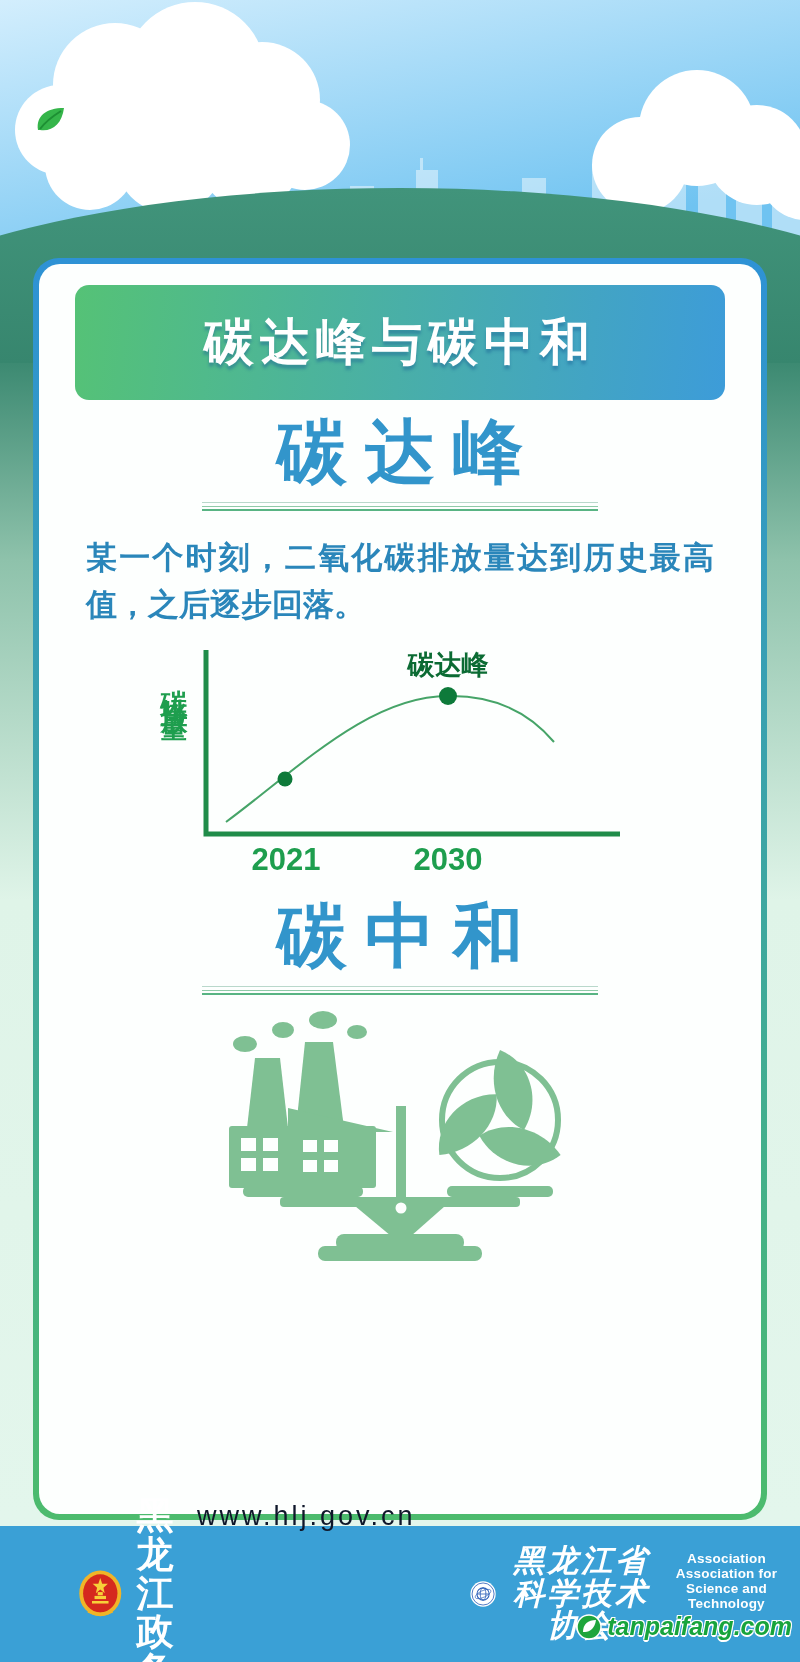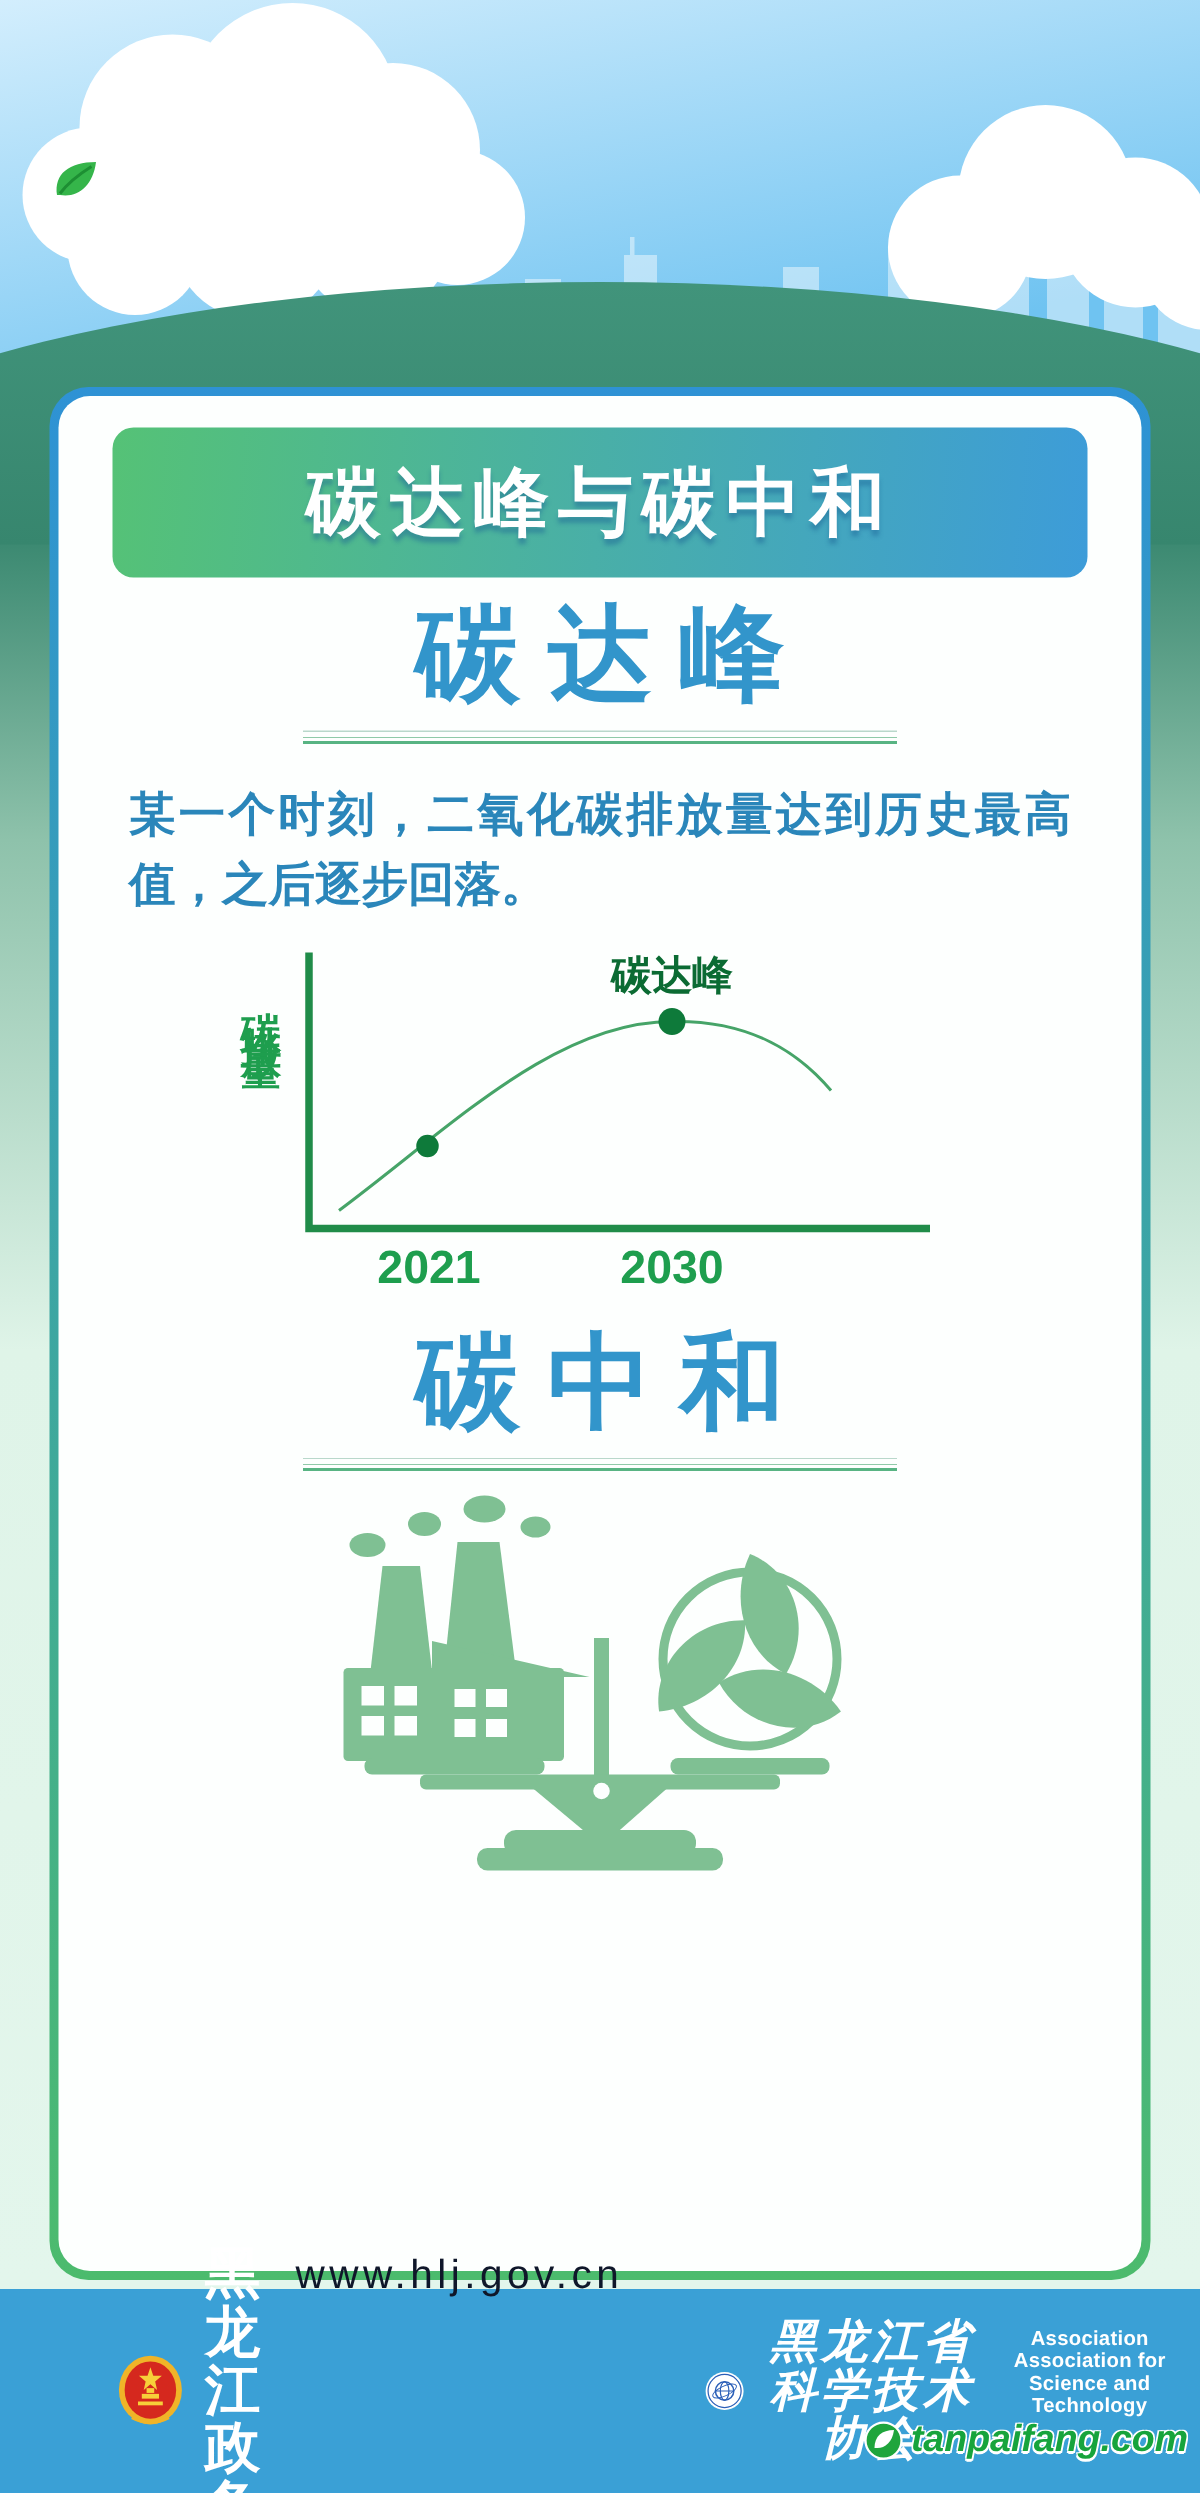--- a/index.html
+++ b/index.html
@@ -17,21 +17,21 @@
   
   .logo{position:absolute;top:50px;left:30px;font-size:58px;font-weight:800;
     color:#4fa57d;letter-spacing:2px;text-shadow:0 2px 0 rgba(255,255,255,.6);}
   .logo-leaf{position:absolute;top:104px;left:34px;}
 
   
   .card{position:absolute;left:33px;top:258px;width:734px;height:1262px;
     background:linear-gradient(180deg,#2e92d5,#4cbb6d);border-radius:26px;padding:0;box-sizing:border-box;}
   .card-inner{position:absolute;inset:6px;background:#fdfffe;border-radius:21px;overflow:hidden;}
 
-  .banner{width:650px;height:100px;margin:21px auto 0;border-radius:14px;
+  .banner{width:650px;height:115px;margin:21px auto 0;border-radius:14px;
     background:linear-gradient(96deg,#55c276,#3d9cd9);
     display:flex;align-items:center;justify-content:center;
     color:#fff;font-size:50px;font-weight:800;letter-spacing:6px;
     text-shadow:0 4px 3px rgba(26,98,148,.45);}
 
   .sec-title{margin-top:16px;text-align:center;font-family:"Liberation Serif","DejaVu Serif",serif;
     font-weight:700;font-size:70px;color:#3295cb;letter-spacing:18px;padding-left:18px;line-height:1.05;}
   .divider{width:396px;height:10px;margin:12px auto 0;
     background:linear-gradient(180deg,#b9d8cb 0 1px,transparent 1px 4px,#8fcaa8 4px 5px,transparent 5px 7px,#58b483 7px 9px,transparent 9px);}
   .para{margin:22px 47px 0;font-size:31px;font-weight:700;color:#2a86ba;line-height:1.53;text-align:justify;}

